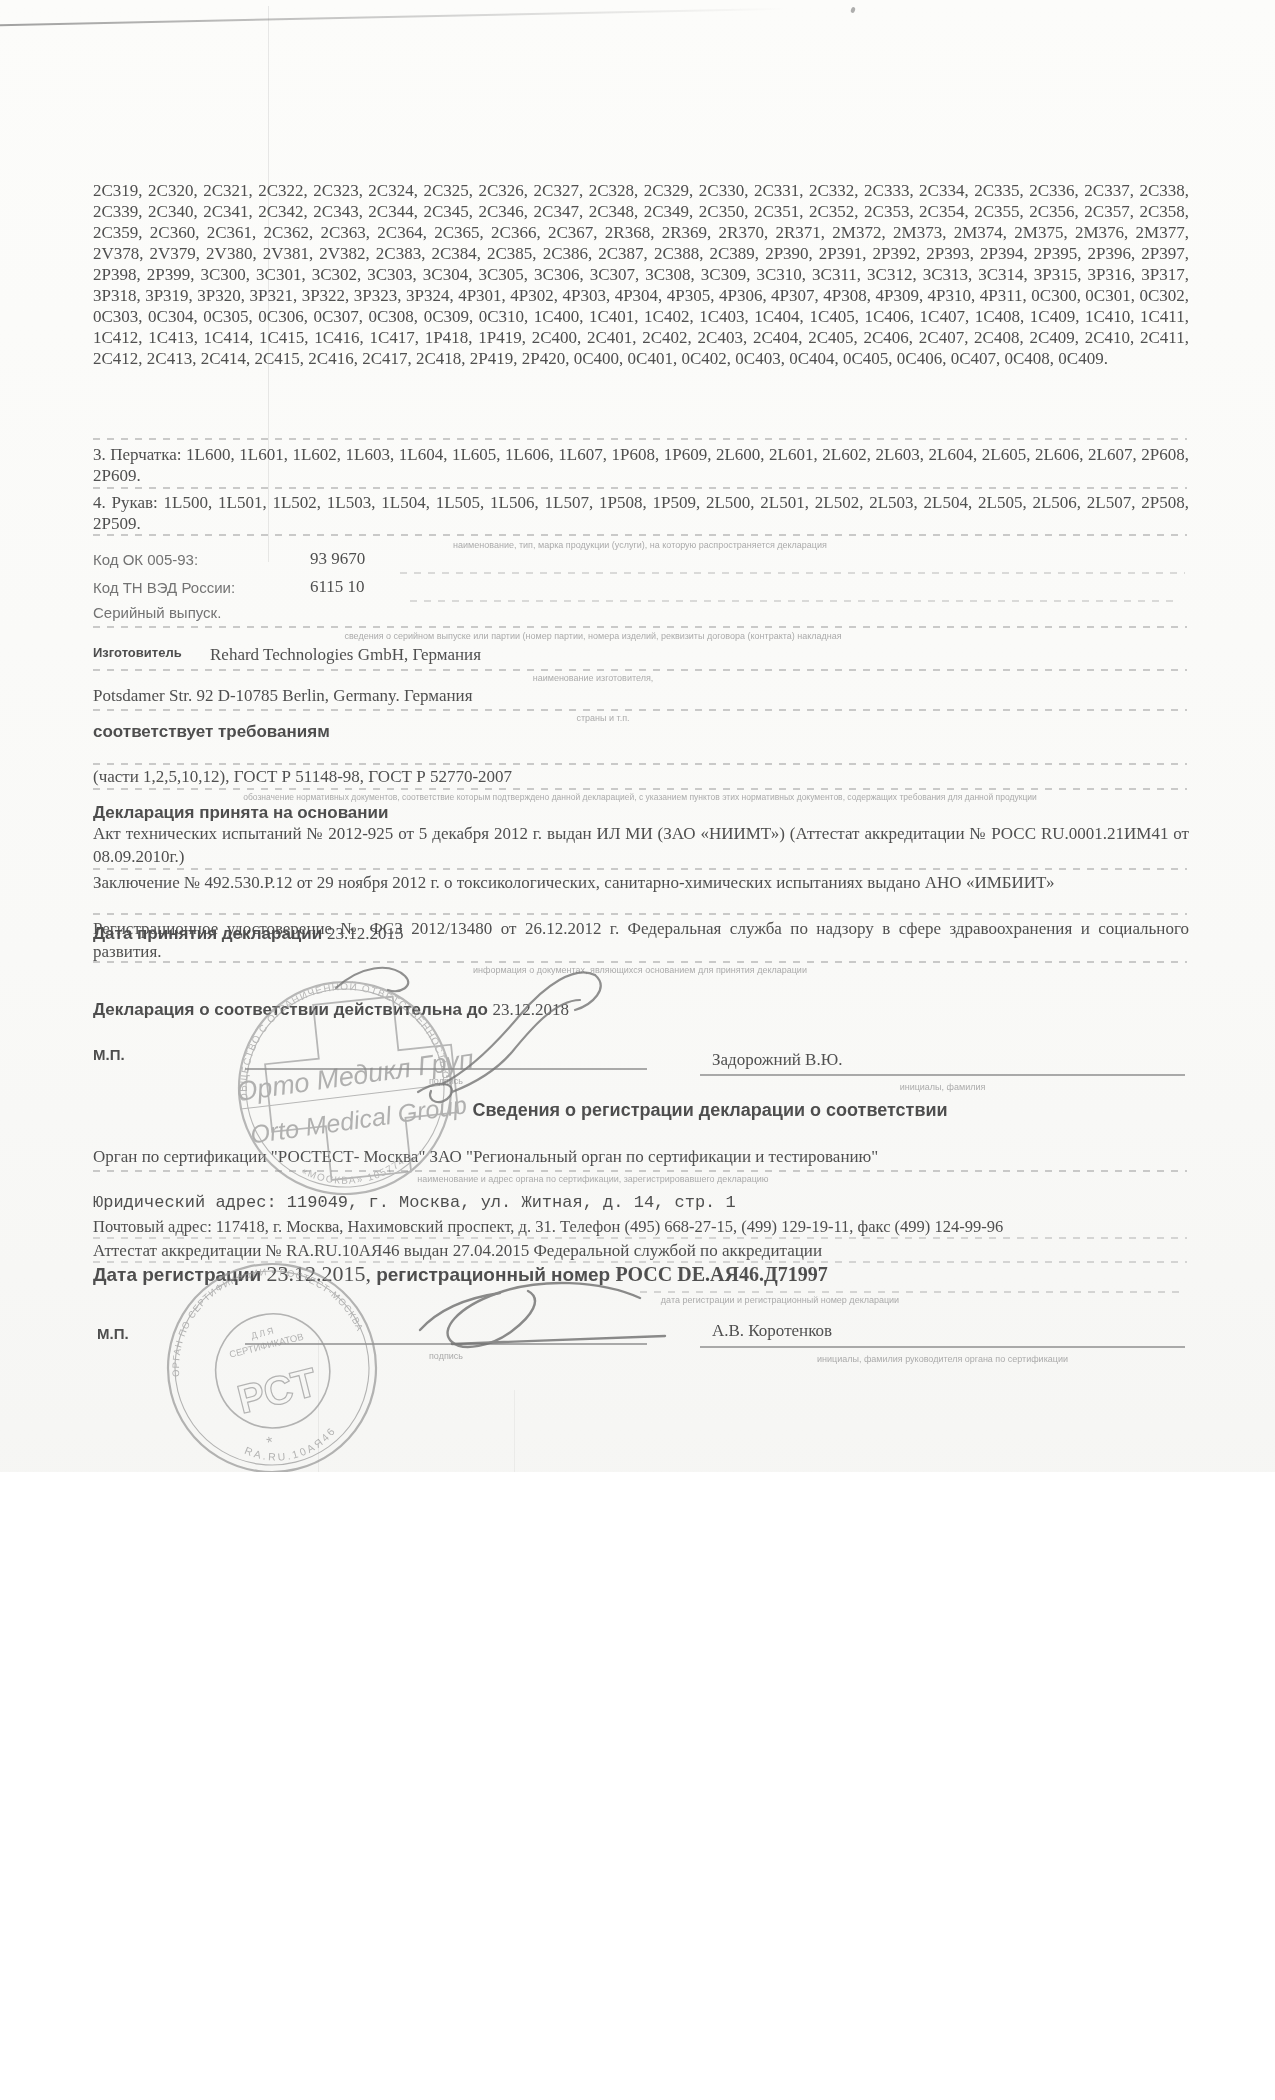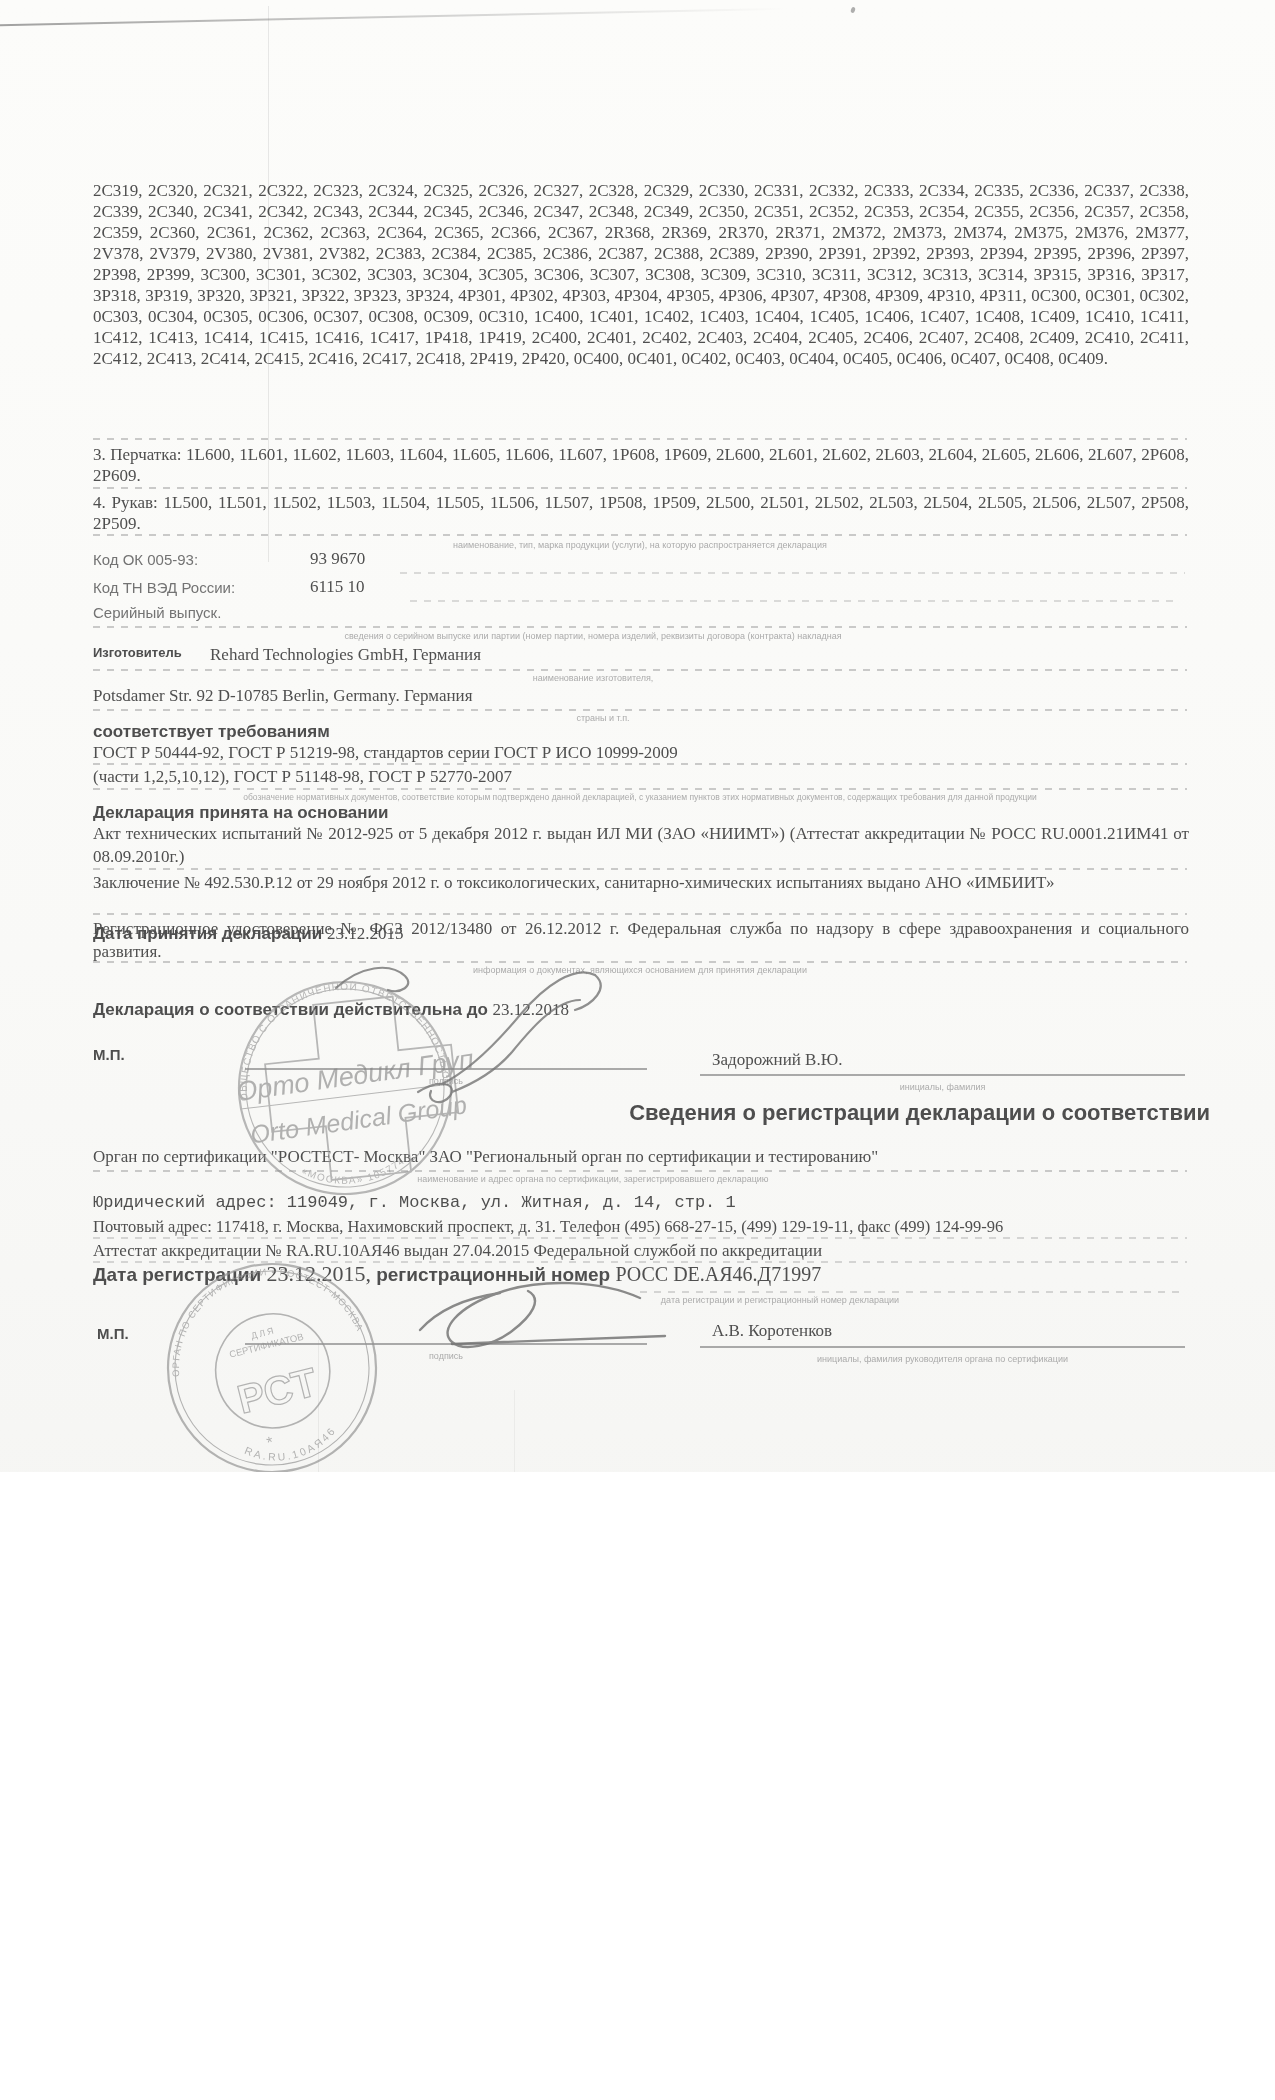--- a/index.html
+++ b/index.html
@@ -59,21 +59,20 @@
   <p class="abs sansb" style="left:93px;top:645px;font-size:13px;">Изготовитель</p>
   <p class="abs serifline" style="left:210px;top:645px;">Rehard Technologies GmbH, Германия</p>
   <div class="abs dash" style="left:93px;top:669px;width:1094px;"></div>
   <p class="abs cap" style="left:93px;top:673px;width:1000px;">наименование изготовителя,</p>
 
   <p class="abs serifline" style="left:93px;top:686px;">Potsdamer Str. 92 D-10785 Berlin, Germany. Германия</p>
   <div class="abs dash" style="left:93px;top:709px;width:1094px;"></div>
   <p class="abs cap" style="left:93px;top:713px;width:1020px;">страны и т.п.</p>
 
   <p class="abs sansb" style="left:93px;top:722px;">соответствует требованиям</p>
-  <p class="abs serifline" style="left:93px;top:743px;">ГОСТ Р 50444-92, ГОСТ Р 51219-98, стандартов серии ГОСТ Р ИСО 10999-2009</p>
   <div class="abs dash" style="left:93px;top:763px;width:1094px;"></div>
   <p class="abs serifline" style="left:93px;top:767px;">(части 1,2,5,10,12), ГОСТ Р 51148-98, ГОСТ Р 52770-2007</p>
   <div class="abs dash" style="left:93px;top:788px;width:1094px;"></div>
   <p class="abs cap" style="left:93px;top:792px;width:1094px;font-size:8.5px;">обозначение нормативных документов, соответствие которым подтверждено данной декларацией, с указанием пунктов этих нормативных документов, содержащих требования для данной продукции</p>
 
   <p class="abs sansb" style="left:93px;top:803px;">Декларация принята на основании</p>
   <p class="abs serif" style="left:93px;top:822px;width:1096px;line-height:23px;">Акт технических испытаний № 2012-925 от 5 декабря 2012 г. выдан ИЛ МИ (ЗАО «НИИМТ») (Аттестат аккредитации № РОСС RU.0001.21ИМ41 от 08.09.2010г.)</p>
   <div class="abs dash" style="left:93px;top:868px;width:1094px;"></div>
   <p class="abs serif" style="left:93px;top:871px;width:1096px;line-height:23px;">Заключение № 492.530.Р.12 от 29 ноября 2012 г. о токсикологических, санитарно-химических испытаниях выдано АНО «ИМБИИТ»</p>
   <div class="abs dash" style="left:93px;top:913px;width:1094px;"></div>
@@ -90,35 +89,35 @@
     <span class="serifline" style="font-weight:normal;">23.12.2018</span>
   </p>
 
   <p class="abs sansb" style="left:93px;top:1046px;font-size:15px;">М.П.</p>
   <div class="abs sline" style="left:245px;top:1068px;width:402px;"></div>
   <p class="abs cap" style="left:245px;top:1076px;width:402px;">подпись</p>
   <p class="abs serifline" style="left:712px;top:1050px;">Задорожний В.Ю.</p>
   <div class="abs sline" style="left:700px;top:1074px;width:485px;"></div>
   <p class="abs cap" style="left:700px;top:1082px;width:485px;">инициалы, фамилия</p>
 
-  <p class="abs sansb" style="left:210px;top:1100px;width:1000px;text-align:right;font-size:22px;">Сведения о регистрации декларации о соответствии</p>
+  <p class="abs sansb" style="left:210px;top:1100px;width:1000px;text-align:center;font-size:18px;">Сведения о регистрации декларации о соответствии</p>
   <p class="abs serifline" style="left:93px;top:1147px;">Орган по сертификации "РОСТЕСТ- Москва" ЗАО "Региональный орган по сертификации и тестированию"</p>
   <div class="abs dash" style="left:93px;top:1170px;width:1094px;"></div>
   <p class="abs cap" style="left:93px;top:1174px;width:1000px;">наименование и адрес органа по сертификации, зарегистрировавшего декларацию</p>
   <p class="abs serifline" style="left:93px;top:1193px;font-family:Liberation Mono, monospace;">Юридический адрес: 119049, г. Москва, ул. Житная, д. 14, стр. 1</p>
   <p class="abs serifline" style="left:93px;top:1217px;font-size:16.5px;">Почтовый адрес: 117418, г. Москва, Нахимовский проспект, д. 31. Телефон (495) 668-27-15, (499) 129-19-11, факс (499) 124-99-96</p>
   <div class="abs dash" style="left:93px;top:1237px;width:1094px;opacity:.45;"></div>
   <p class="abs serifline" style="left:93px;top:1241px;">Аттестат аккредитации № RA.RU.10АЯ46 выдан 27.04.2015 Федеральной службой по аккредитации</p>
   <div class="abs dash" style="left:93px;top:1261px;width:1094px;opacity:.45;"></div>
 
   <p class="abs sansb bigrow" style="left:93px;top:1264px;">
     <span>Дата регистрации</span>
     <span class="serifline" style="font-weight:normal;font-size:22px;">23.12.2015,</span>
     <span>регистрационный номер</span>
-    <span class="serifline" style="font-weight:normal;font-size:20px;">РОСС DE.АЯ46.Д71997</span>
+    <span class="serifline" style="font-weight:bold;font-size:20px;">РОСС DE.АЯ46.Д71997</span>
   </p>
   <div class="abs dash" style="left:640px;top:1291px;width:545px;opacity:.45;"></div>
   <p class="abs cap" style="left:440px;top:1295px;width:680px;">дата регистрации и регистрационный номер декларации</p>
 
   <p class="abs sansb" style="left:97px;top:1325px;font-size:15px;">М.П.</p>
   <div class="abs sline" style="left:245px;top:1343px;width:402px;"></div>
   <p class="abs cap" style="left:245px;top:1351px;width:402px;">подпись</p>
   <p class="abs serifline" style="left:712px;top:1321px;">А.В. Коротенков</p>
   <div class="abs sline" style="left:700px;top:1346px;width:485px;"></div>
   <p class="abs cap" style="left:700px;top:1354px;width:485px;">инициалы, фамилия руководителя органа по сертификации</p>

